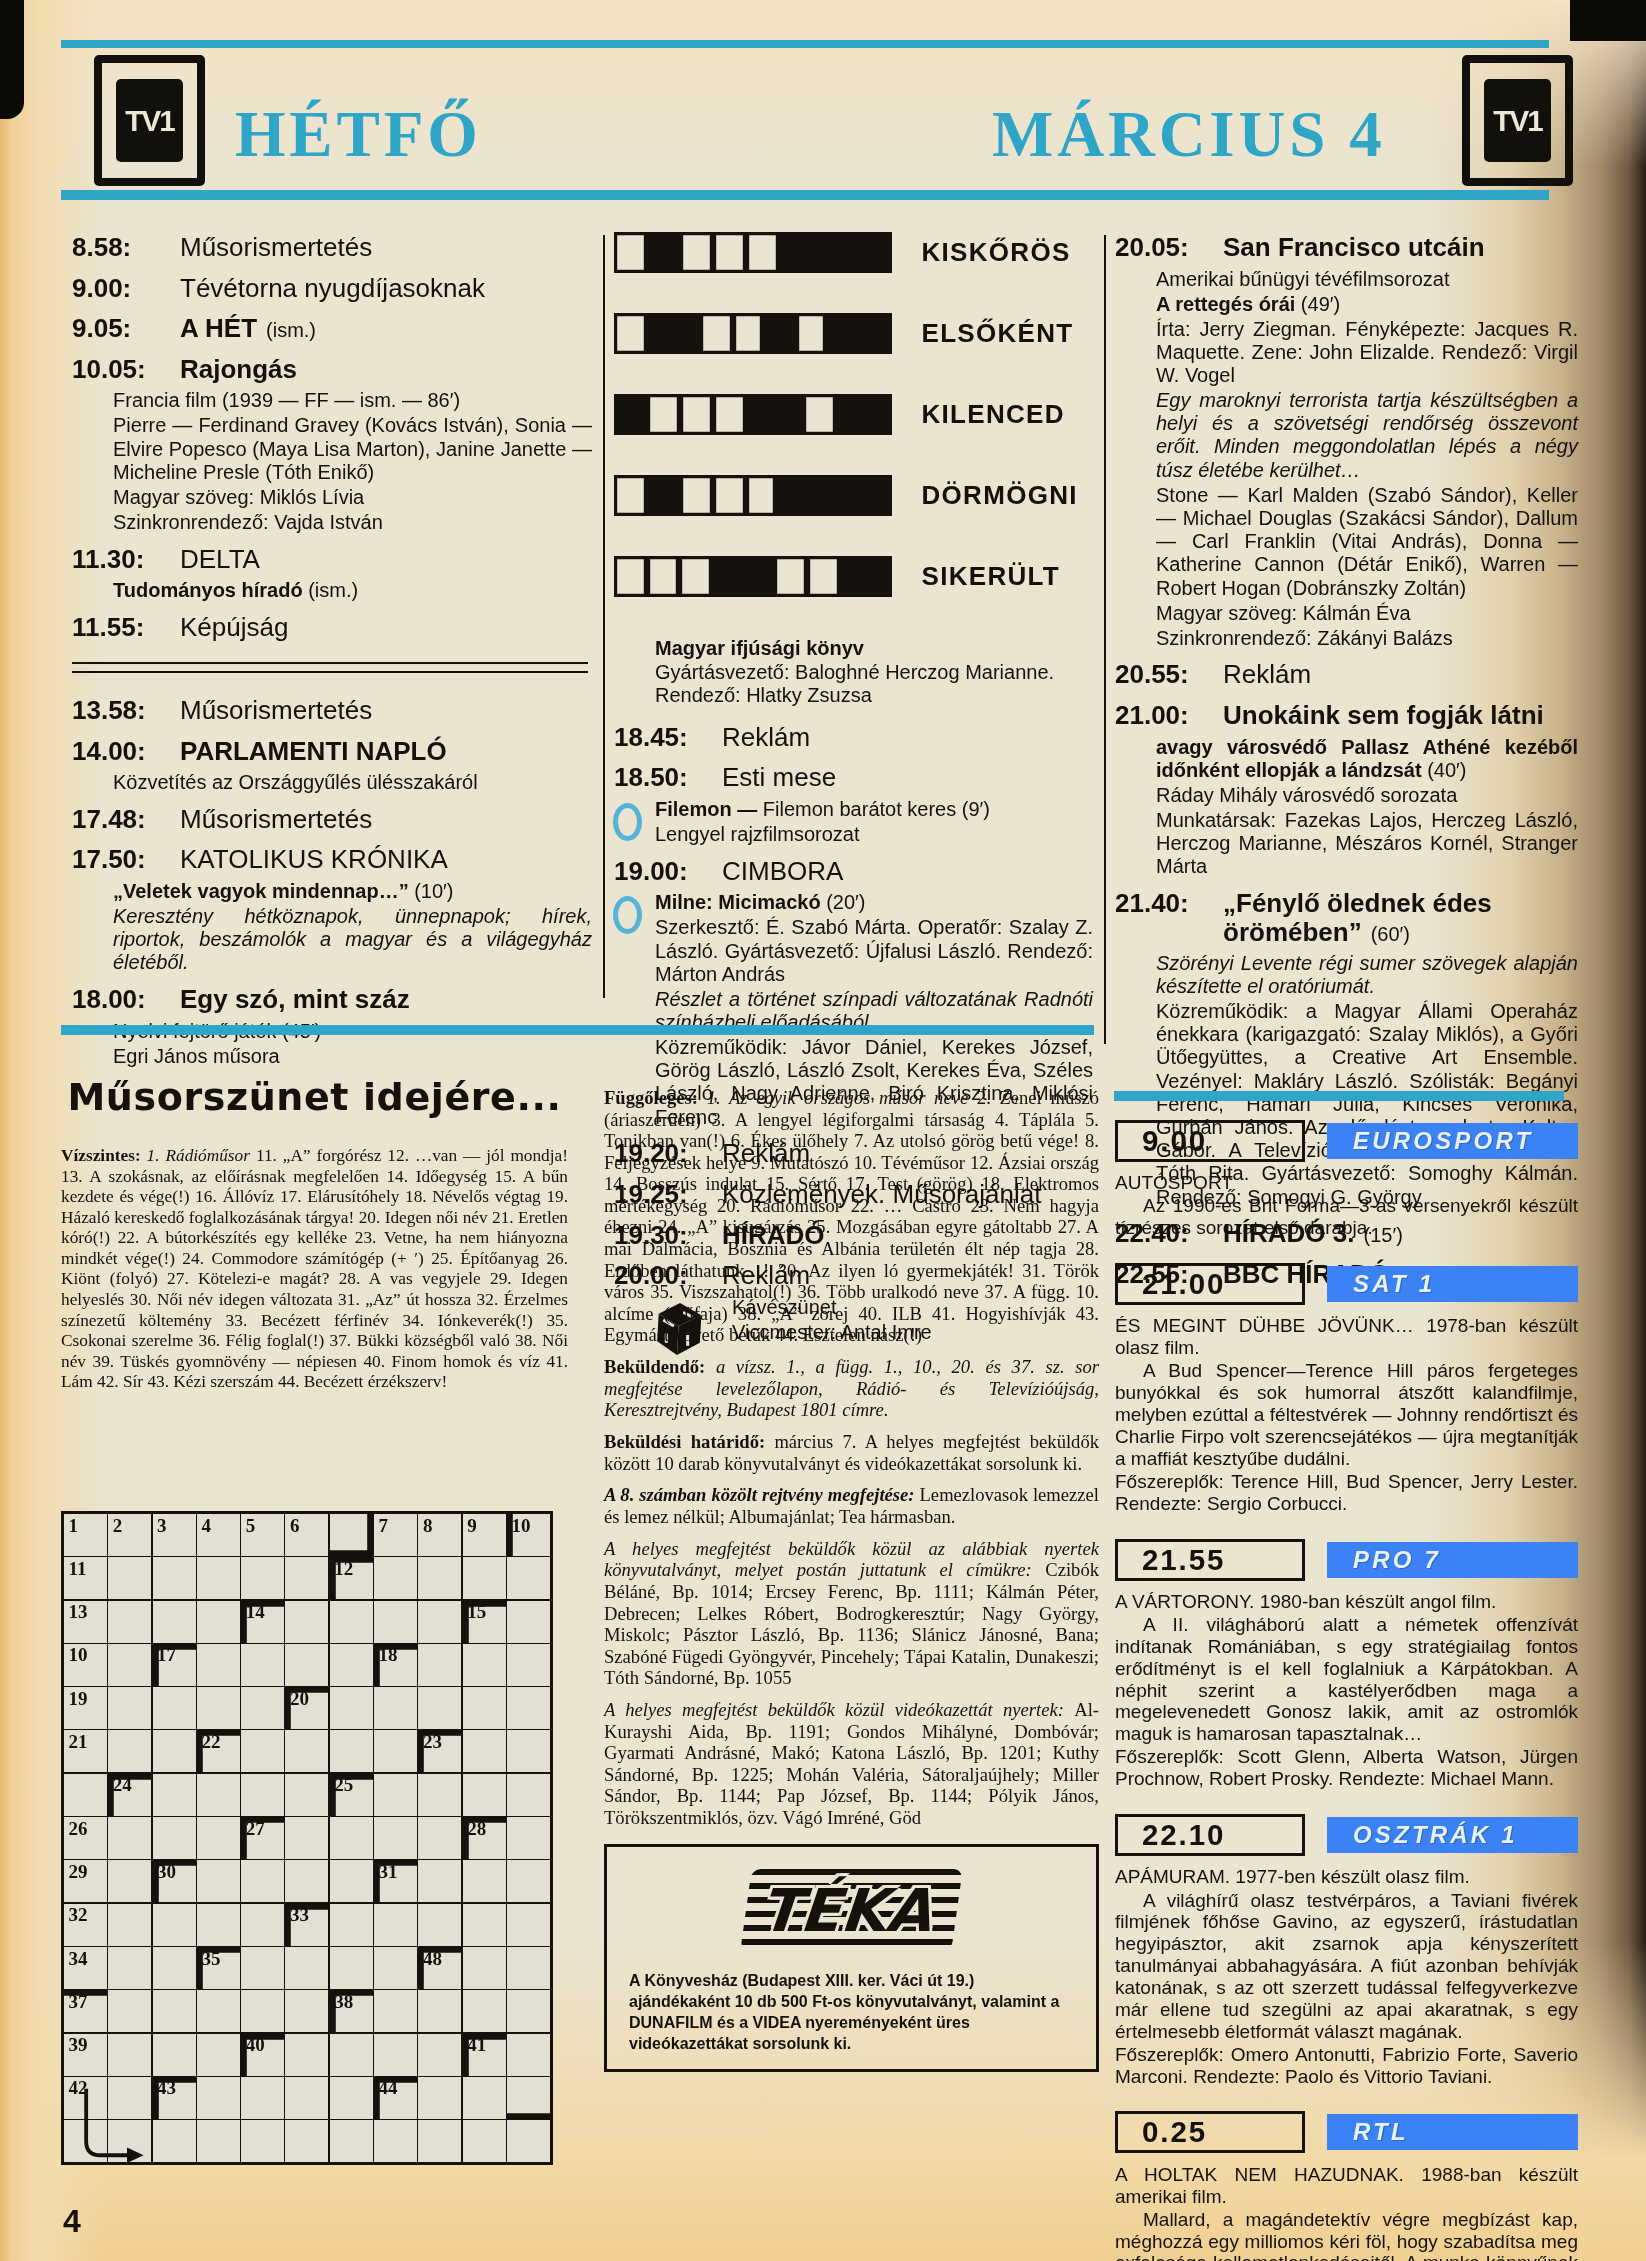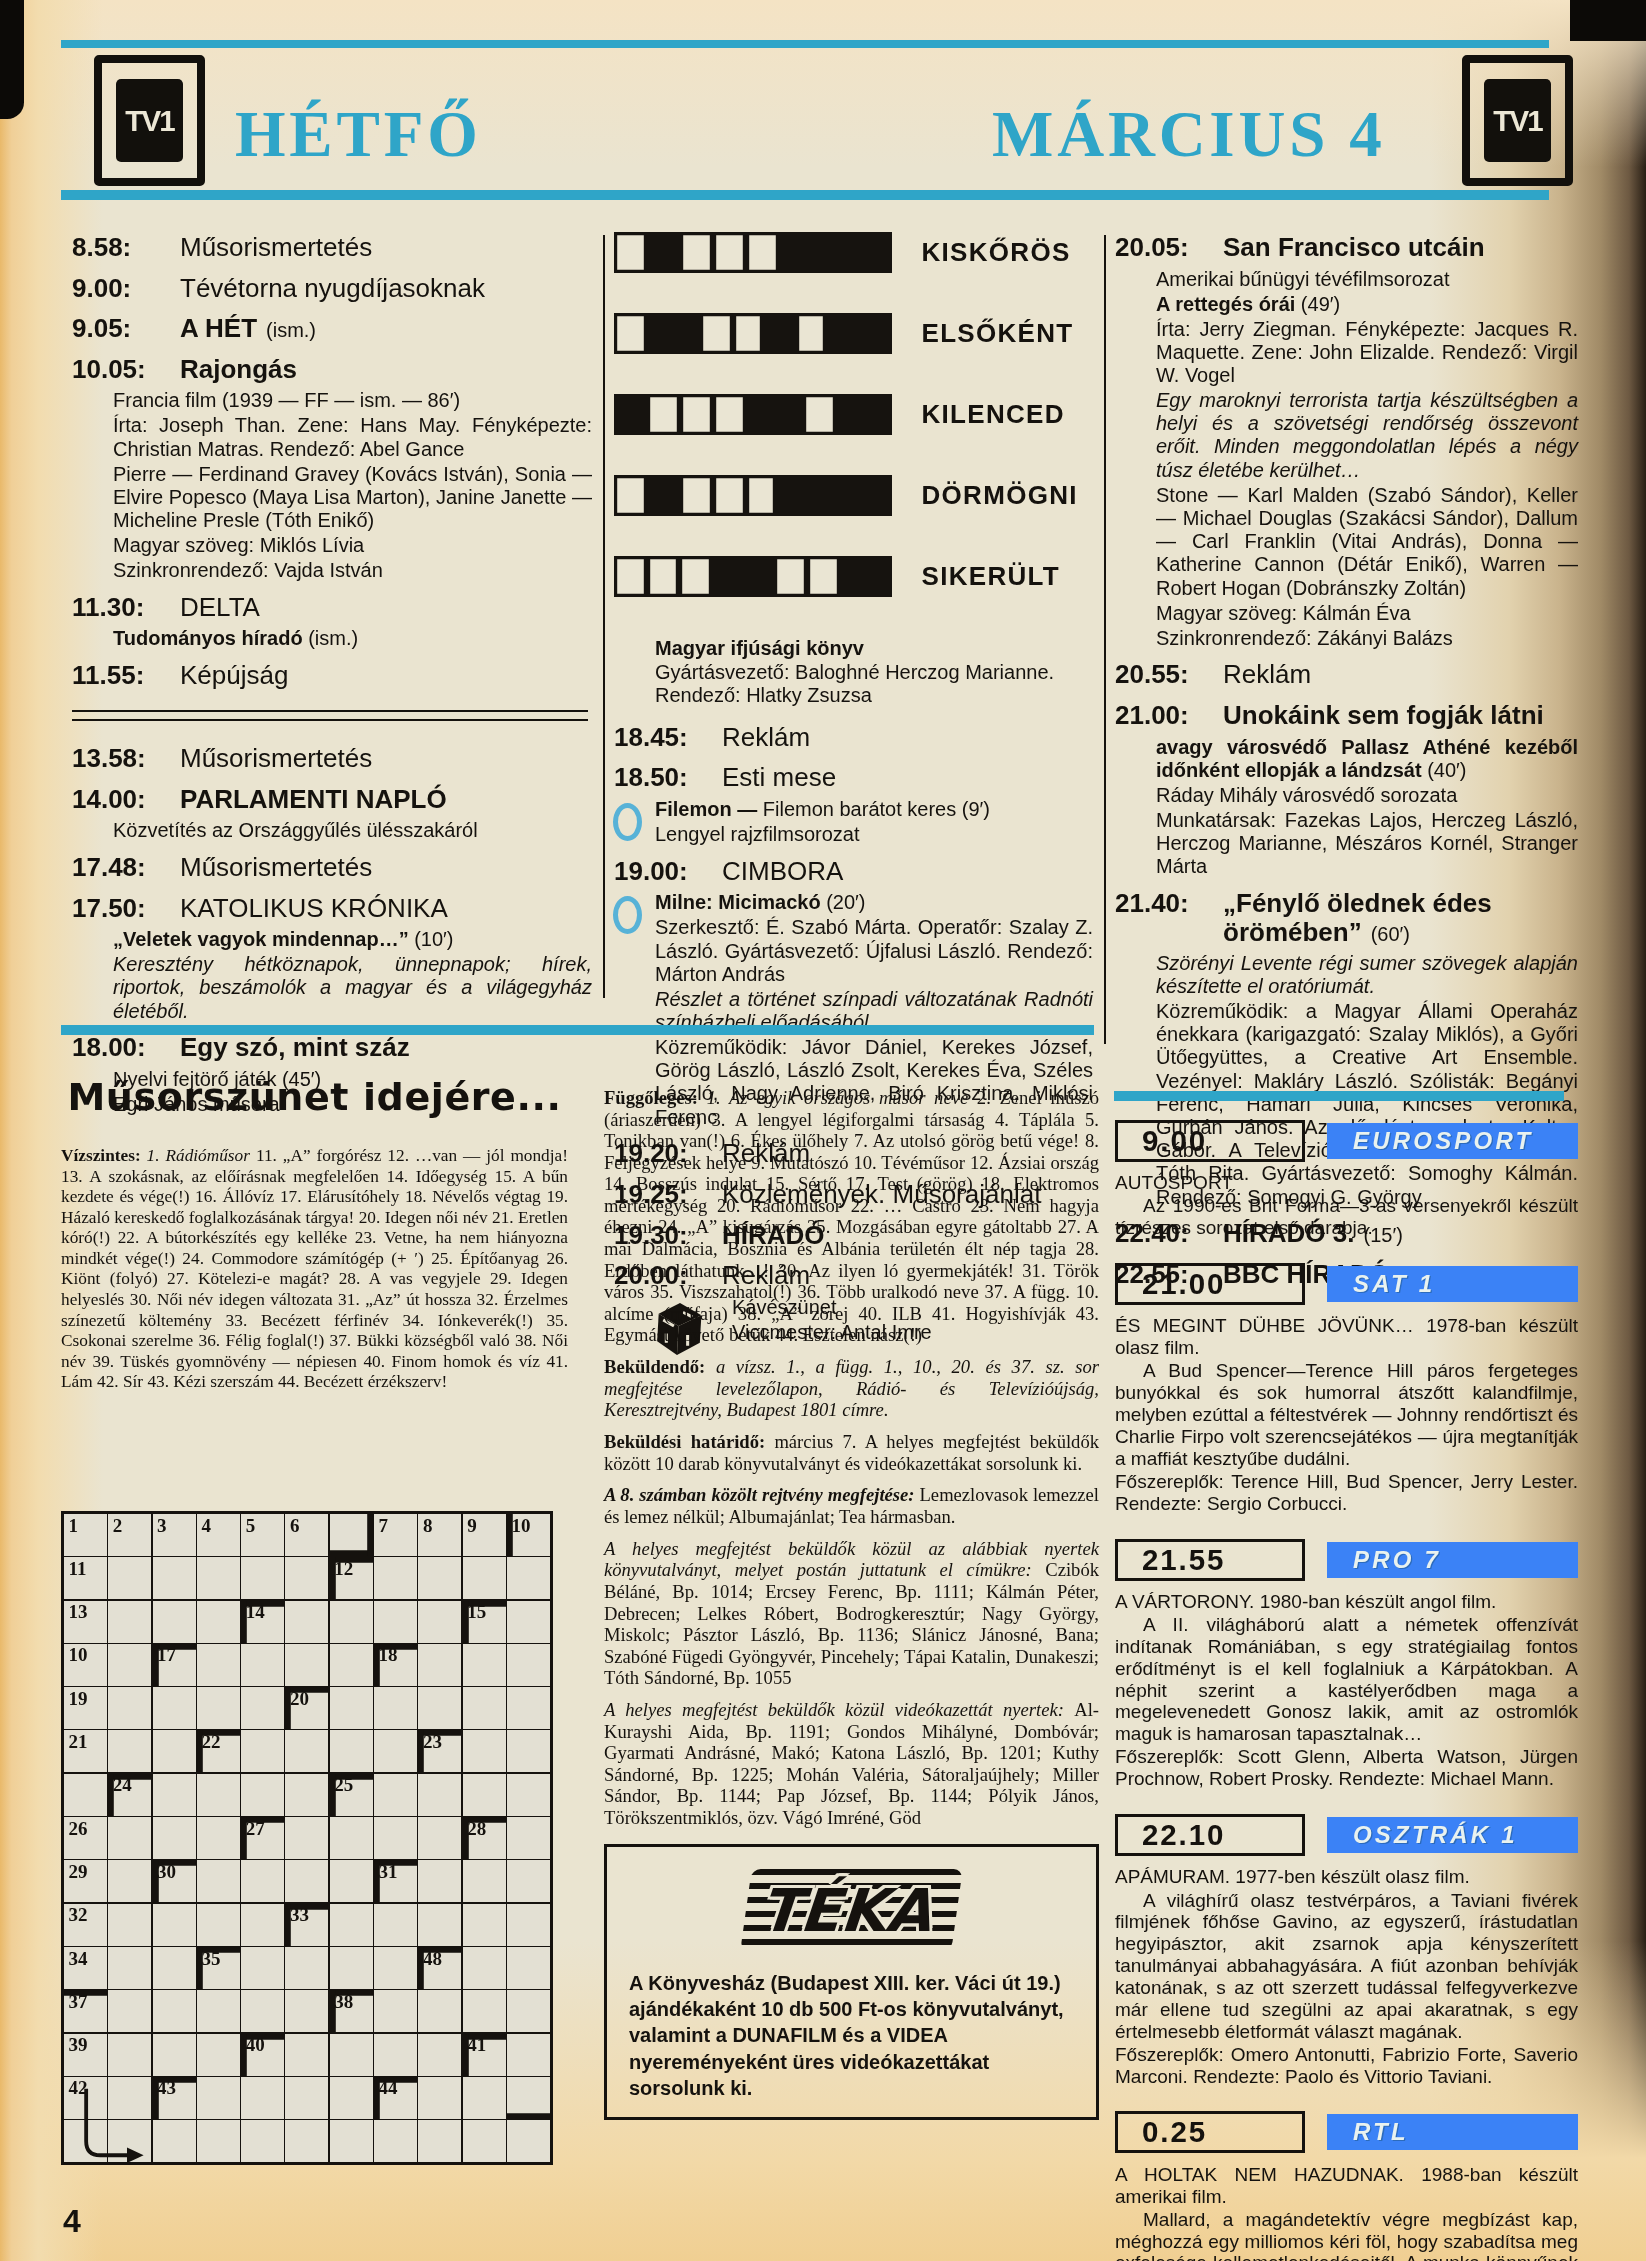--- a/index.html
+++ b/index.html
@@ -80,21 +80,21 @@
   .mpar{font-family:"Liberation Serif",serif;font-size:18.6px;line-height:1.16;text-align:justify;margin:0 0 10.3px;}
   .mpar.text-i .ptext{font-style:italic;}
   .mpar.label-i .plabel{font-style:italic;}
   .teka-box{border:3.8px solid #15120e;margin-top:15.4px;padding:15.4px 22px;}
   .teka-logo{width:211px;height:82px;margin:6.4px auto 19px;transform:skewX(-8deg);border-radius:9px;
       background:repeating-linear-gradient(180deg,#15120e 0 6.4px,rgba(0,0,0,0) 6.4px 14px);
       display:flex;align-items:center;justify-content:center;}
   .teka-logo span{font-style:italic;font-weight:900;font-size:59px;font-family:"DejaVu Sans",sans-serif;color:#15120e;
       text-shadow:-2.6px 0 0 #eae5d3,2.6px 0 0 #eae5d3,0 -2.6px 0 #eae5d3,0 2.6px 0 #eae5d3,
                   -2.6px -2.6px 0 #eae5d3,2.6px 2.6px 0 #eae5d3,-2.6px 2.6px 0 #eae5d3,2.6px -2.6px 0 #eae5d3;}
-  .teka-text{font-weight:700;font-size:20px;line-height:1.32;margin:0;font-family:"Liberation Sans",sans-serif;}
+  .teka-text{font-weight:700;font-size:16px;line-height:1.32;margin:0;font-family:"Liberation Sans",sans-serif;}
   
   .bottom-right{position:absolute;left:1115px;top:1120px;width:463px;}
   .chan{margin-bottom:24px;}
   .chead{display:flex;align-items:center;margin-bottom:10.3px;}
   .ctime{width:190px;height:42px;border:3.2px solid #15120e;box-sizing:border-box;flex:none;
       display:flex;align-items:center;padding-left:24px;font-weight:800;font-size:29.5px;letter-spacing:1.9px;}
   .cbanner{flex:1;height:36px;background:#3b82f6;margin-left:22px;display:flex;align-items:center;padding-left:26px;}
   .cname{color:#e9f2ef;font-weight:800;font-style:italic;font-size:24px;letter-spacing:3.2px;
       text-shadow:1.3px 1.3px 0 rgba(18,66,80,.35);}
   .cline{font-size:19px;line-height:1.15;text-align:justify;margin:0 0 1.3px;}
@@ -158,21 +158,20 @@
     <article class="entry">
       <div class="head">
         <span class="time">10.05:</span>
         <h3 class="title tb"><span>Rajongás</span></h3>
       </div>
       <div class="lines">
 
         <div>
 
         <p class="dline"><span>Francia film (1939 — FF — ism. — 86′)</span></p>
-          <p class="dline"><span>Írta: Joseph Than. Zene: Hans May. Fényképezte: Christian Matras. Rendező: Abel Gance</span></p>
           <p class="dline"><span>Pierre — Ferdinand Gravey (Kovács István), Sonia — Elvire Popesco (Maya Lisa Marton), Janine Janette — Micheline Presle (Tóth Enikő)</span></p>
           <p class="dline"><span>Magyar szöveg: Miklós Lívia</span></p>
           <p class="dline"><span>Szinkronrendező: Vajda István</span></p>
         </div>
       </div>
     </article>
     <article class="entry">
       <div class="head">
         <span class="time">11.30:</span>
         <h3 class="title"><span>DELTA</span></h3>

